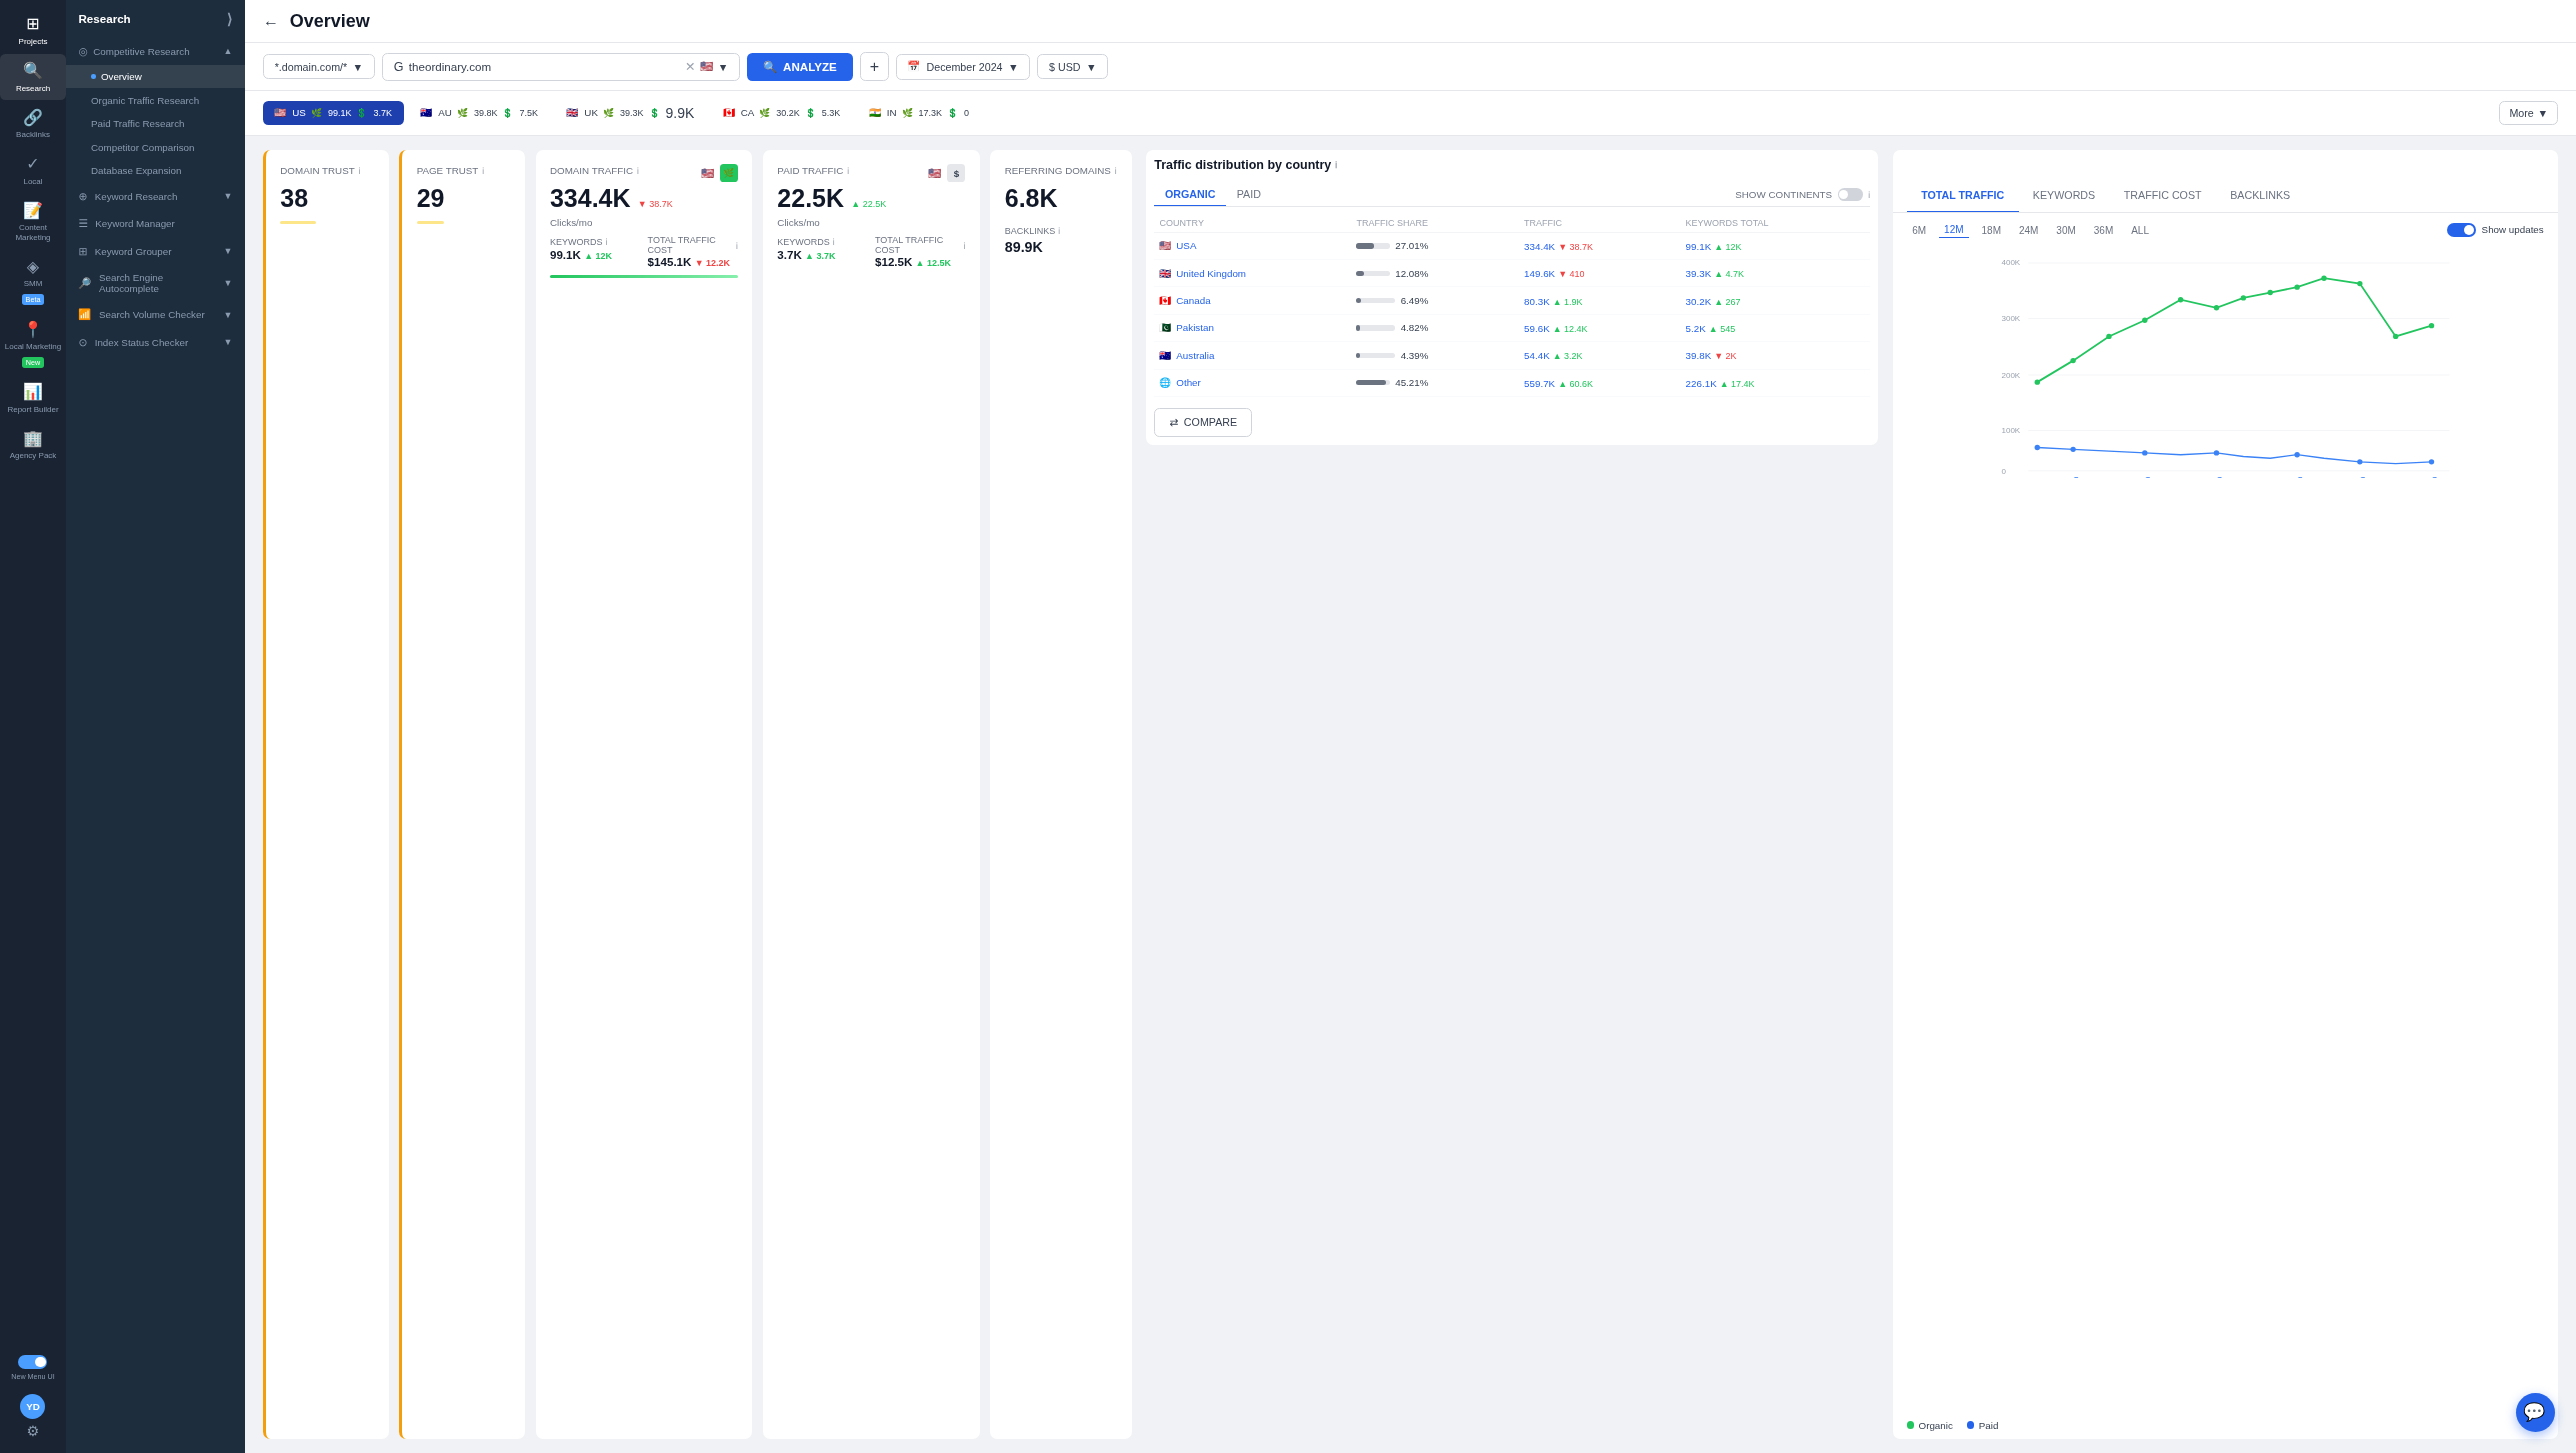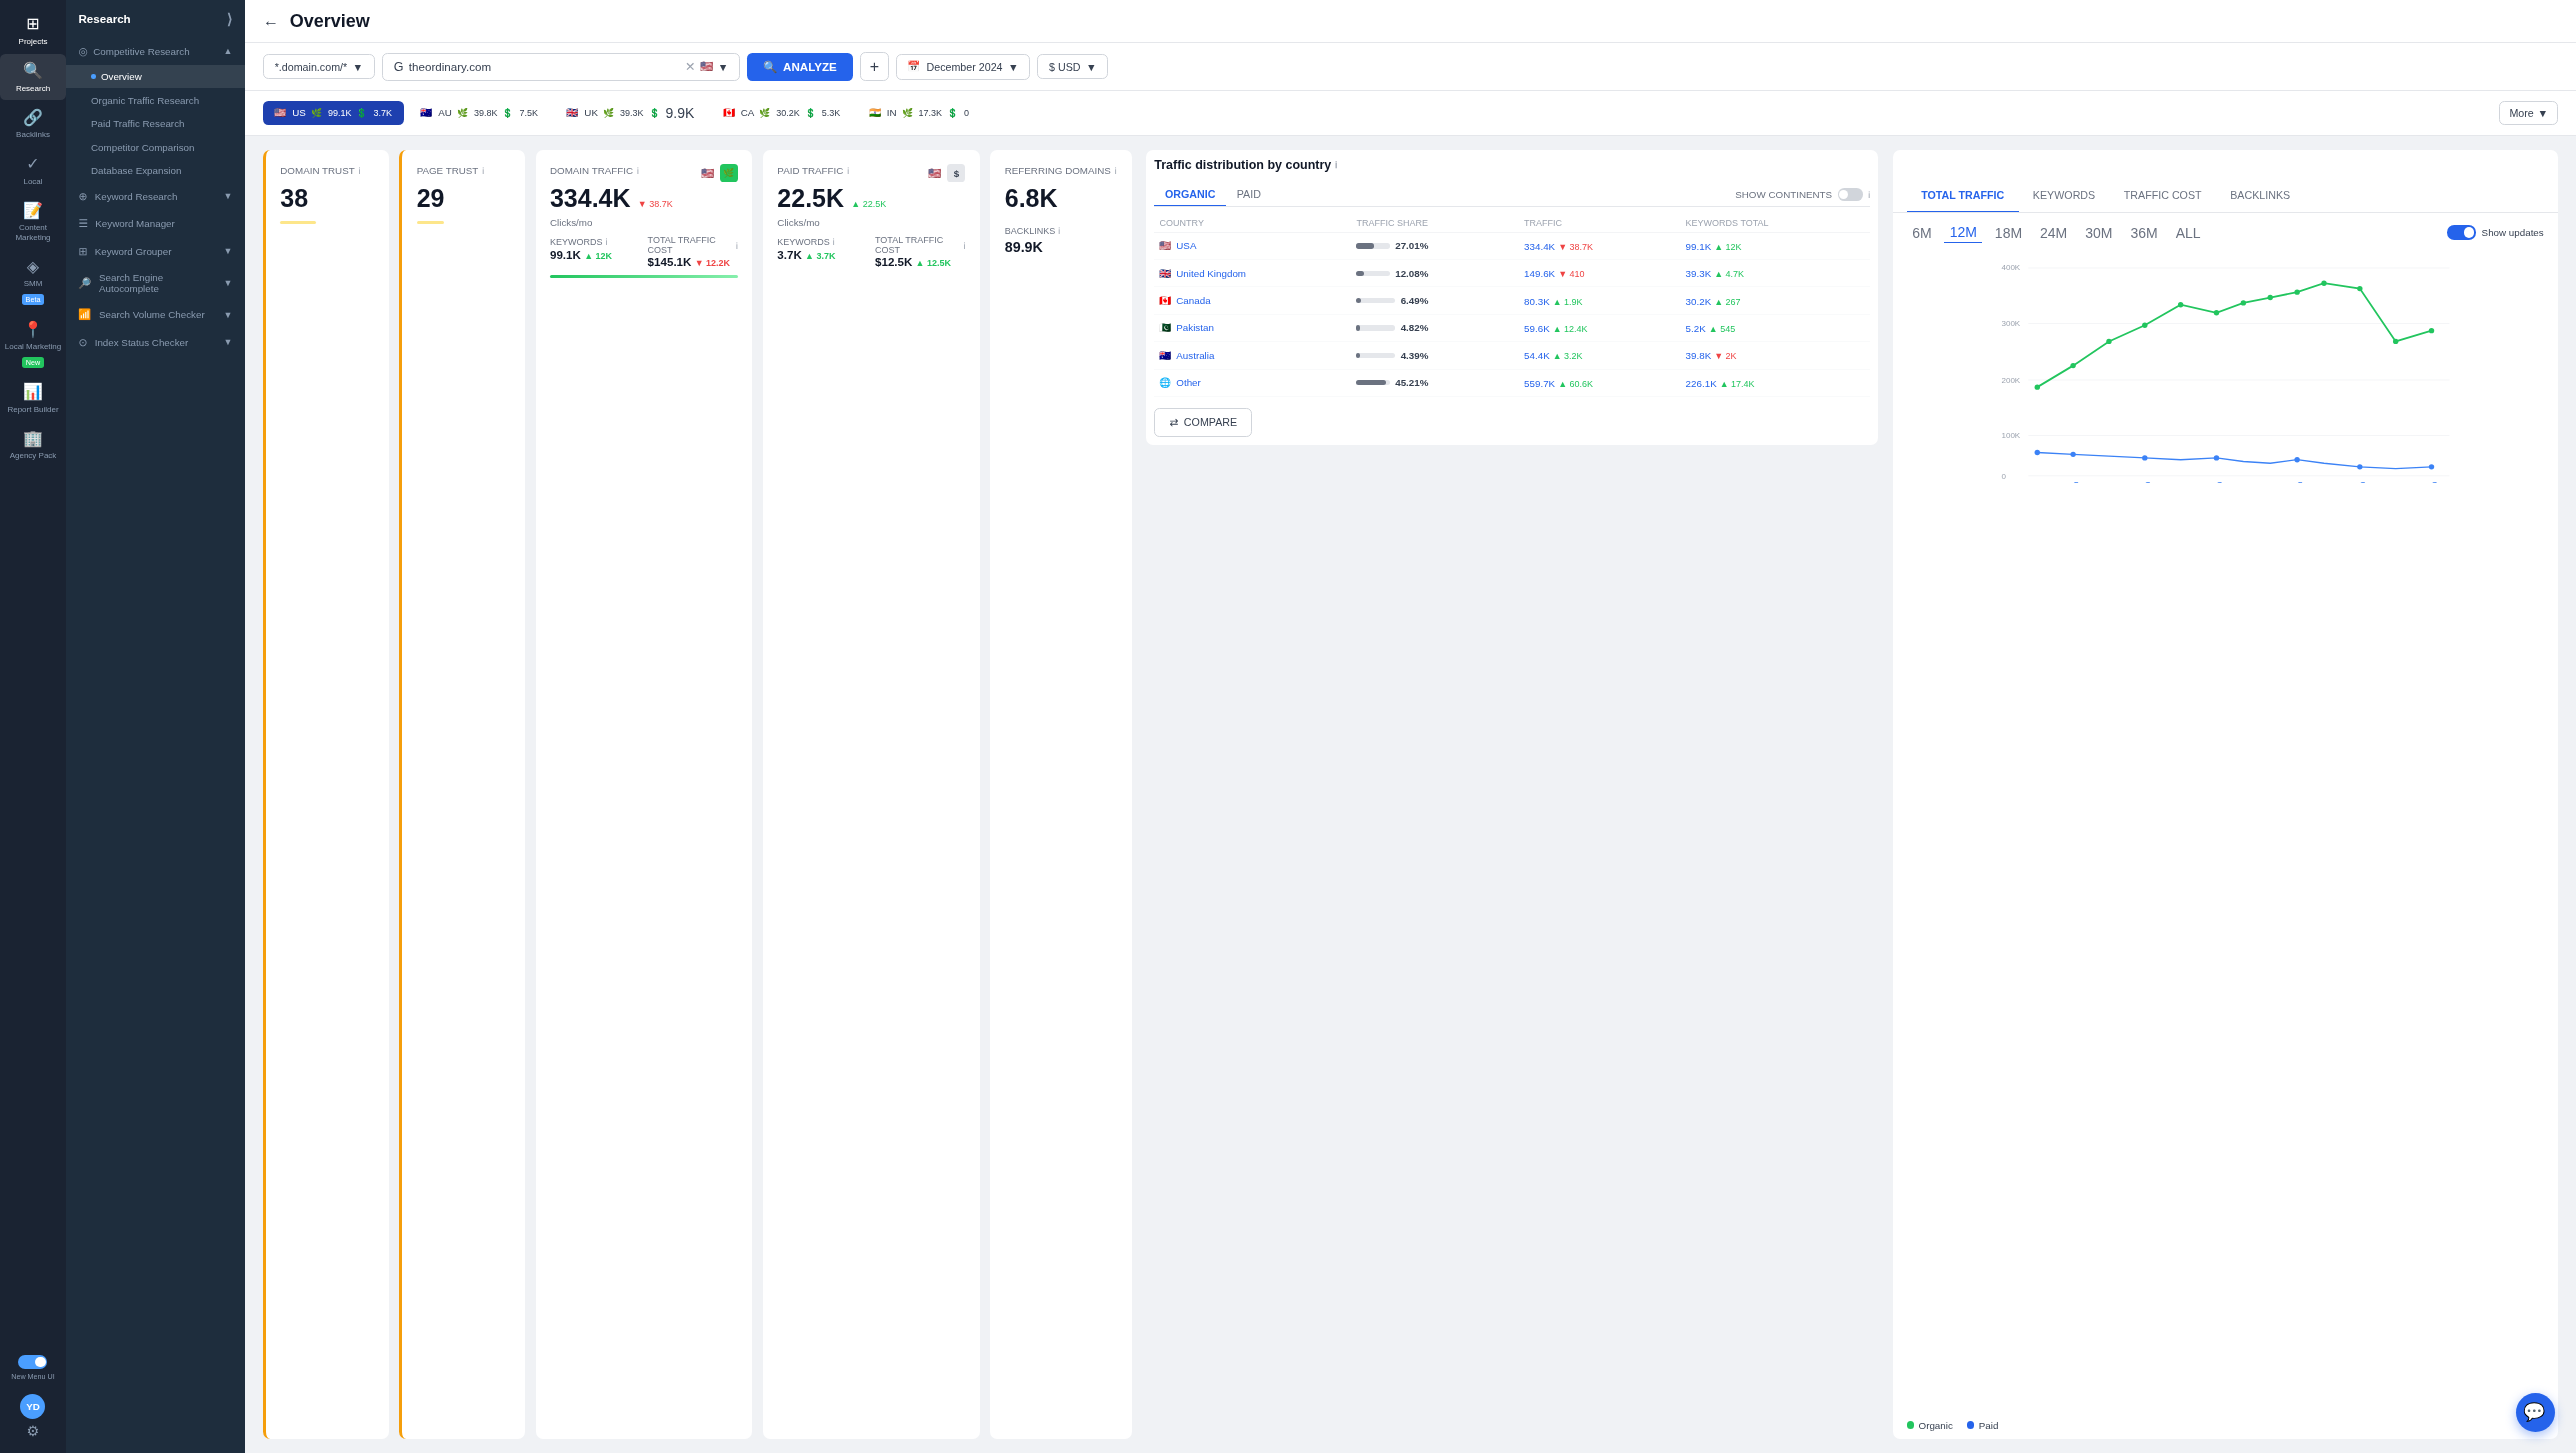--- a/index.html
+++ b/index.html
@@ -101,37 +101,37 @@
     .traffic-bar-fill { height: 100%; border-radius: 2.7px; background: #6b7280; }
     .traffic-val { color: #2563eb; font-size: 9.8px; font-weight: 500; }
     .kw-val { color: #2563eb; font-size: 9.8px; }
     .compare-btn { background: #fff; border: 0.9px solid #d1d5db; border-radius: 5.4px; padding: 7.2px 14.3px; font-size: 10.7px; color: #374151; cursor: pointer; display: flex; align-items: center; gap: 5.4px; margin-top: 10.7px; }
 
     
     .chart-tabs { display: flex; border-bottom: 0.9px solid #e5e7eb; padding: 0 14.3px; }
     .chart-tab { padding: 10.7px 14.3px; font-size: 10.7px; cursor: pointer; color: #6b7280; border-bottom: 1.8px solid transparent; margin-top: 28px; }
     .chart-tab.active { color: #2563eb; border-bottom: 1.8px solid #2563eb; font-weight: 600; }
     .chart-time-row { display: flex; align-items: center; padding: 9px 14.3px; gap: 7.2px; }
-    .time-btn { font-size: 14px; color: #6b7280; cursor: pointer; padding: 1.8px 5.4px; }
+    .time-btn { font-size: 10px; color: #6b7280; cursor: pointer; padding: 1.8px 5.4px; }
     .time-btn.active { color: #2563eb; border-bottom: 1.8px solid #2563eb; }
     .show-updates { display: flex; align-items: center; gap: 5.4px; font-size: 9.8px; color: #374151; margin-left: auto; }
     .toggle-blue { width: 29px; height: 14.3px; background: #2563eb; border-radius: 7.2px; position: relative; }
     .toggle-blue::after { content: ''; width: 10.7px; height: 10.7px; background: #fff; border-radius: 50%; position: absolute; top: 1.8px; right: 1.8px; }
     .chart-area { flex: 1; padding: 7.2px 14.3px; position: relative; min-height: 250px; }
     .chart-legend { display: flex; align-items: center; gap: 14.3px; padding: 7.2px 14.3px; }
     .legend-item { display: flex; align-items: center; gap: 4.5px; font-size: 9.8px; color: #374151; }
     .legend-dot { width: 7.2px; height: 7.2px; border-radius: 50%; }
     .legend-dot.green { background: #22c55e; }
     .legend-dot.blue { background: #2563eb; }
     .download-btn { margin-left: auto; color: #6b7280; cursor: pointer; }
 
     
     .chart-svg { width: 100%; height: 224px; }
 
-    .percent-val { font-size: 9.8px; color: #374151; font-weight: 700; }
+    .percent-val { font-size: 9.8px; color: #374151; font-weight: 400; }
     .info-icon { color: #9ca3af; font-size: 9px; cursor: pointer; }
 
     
     ::-webkit-scrollbar { width: 3.6px; height: 3.6px; }
     ::-webkit-scrollbar-track { background: transparent; }
     ::-webkit-scrollbar-thumb { background: #d1d5db; border-radius: 1.8px; }
 
     .chat-btn { position: fixed; bottom: 21.5px; right: 21.5px; width: 39px; height: 39px; background: #2563eb; border-radius: 50%; display: flex; align-items: center; justify-content: center; cursor: pointer; color: #fff; font-size: 18px; box-shadow: 0 3.6px 10.7px rgba(37,99,235,0.4); }
   </style>
 </head>

